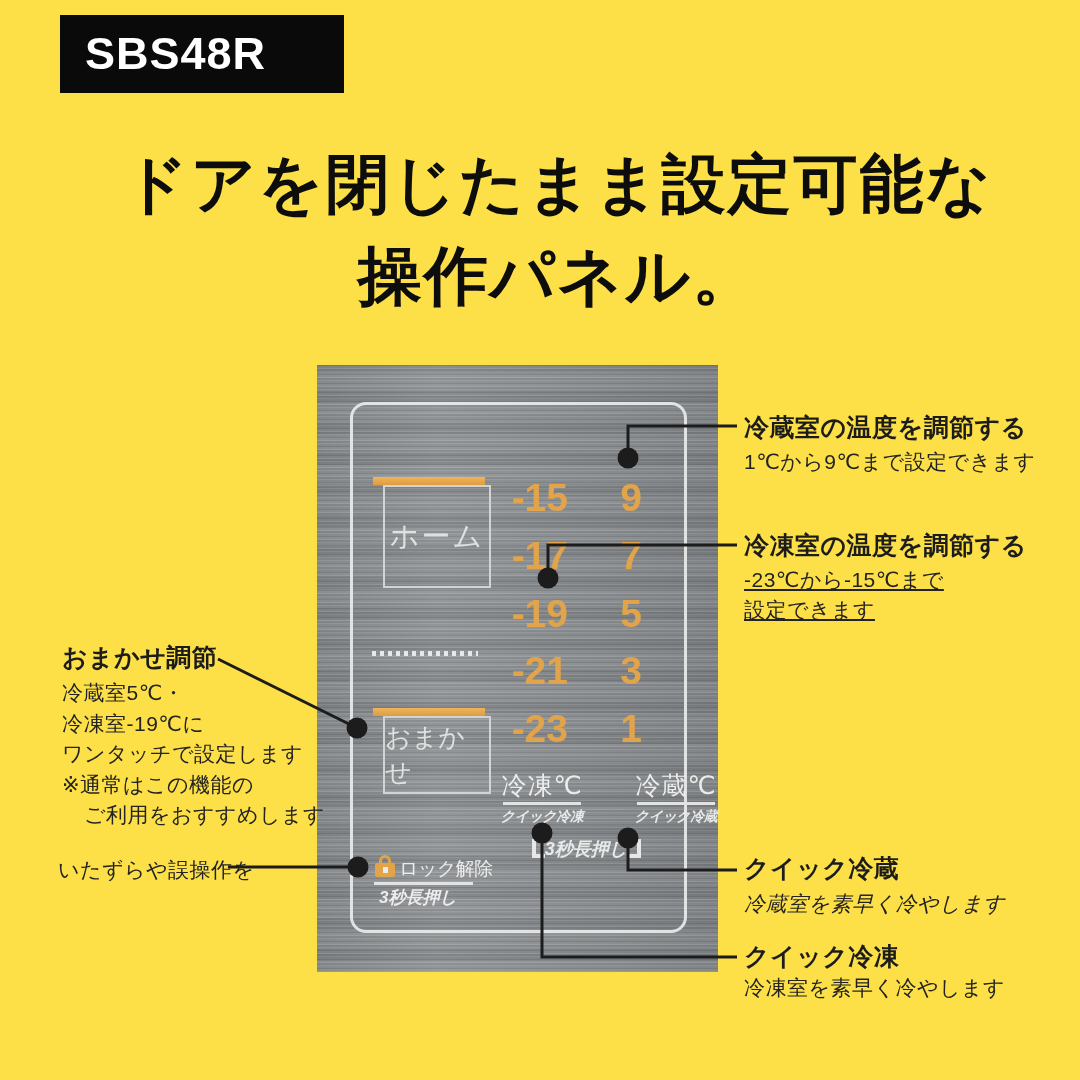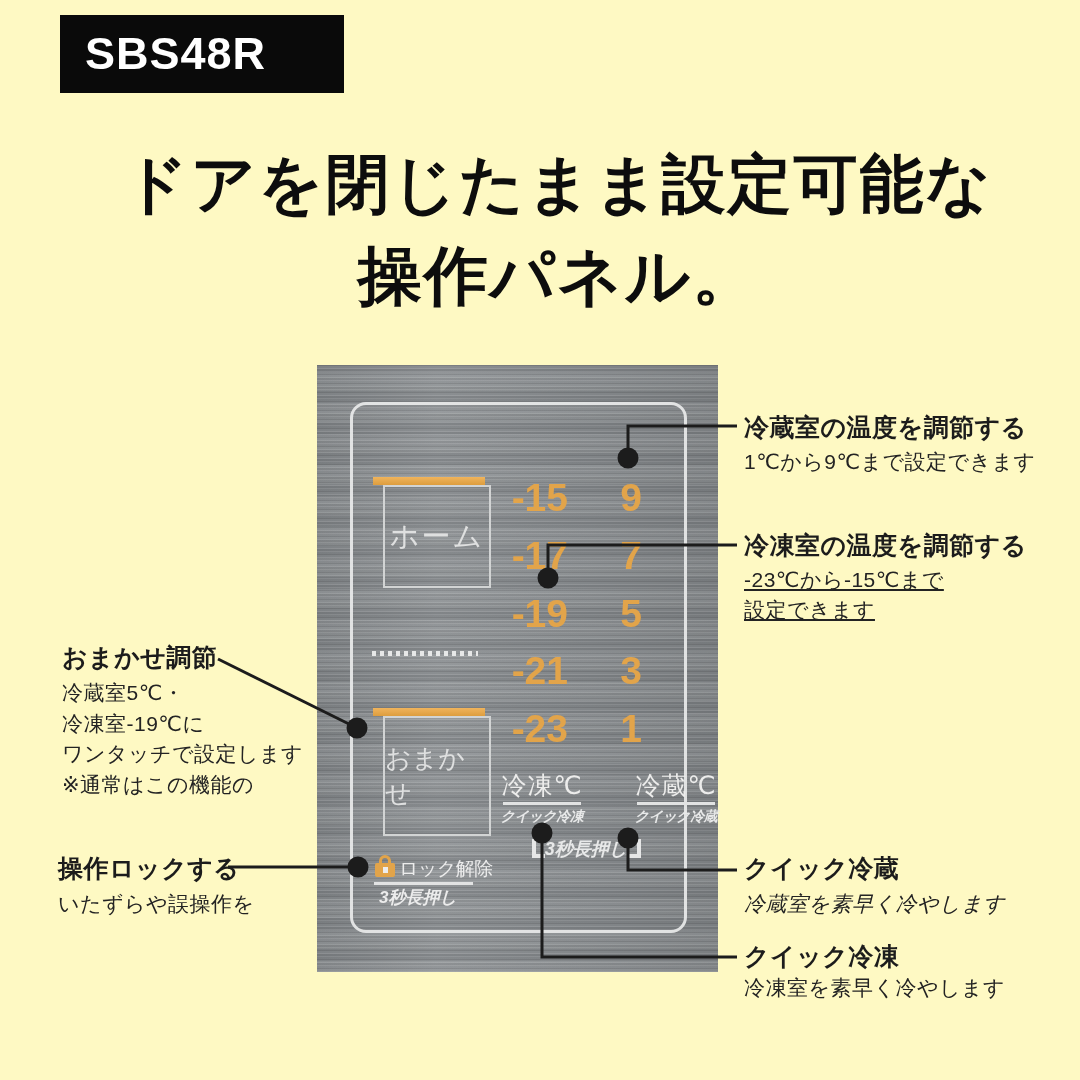--- a/index.html
+++ b/index.html
@@ -1,18 +1,18 @@
 <!DOCTYPE html>
 <html><head>
 <meta charset="utf-8">
 <style>
   html,body{margin:0;padding:0;background:#ffffff;}
   *{box-sizing:border-box;}
   body{font-family:"Liberation Sans","DejaVu Sans",sans-serif;}
-  .page{position:relative;width:1080px;height:1080px;background:#fef9c3;overflow:hidden;}
+  .page{position:relative;width:1080px;height:1080px;background:#fde047;overflow:hidden;}
 
   
   .badge{position:absolute;left:60px;top:15px;width:284px;height:78px;background:#0a0a0a;
          display:flex;align-items:center;padding-left:25px;}
   .badge span{color:#ffffff;font-size:45px;font-weight:700;letter-spacing:1px;}
 
   
   .title{position:absolute;left:0;top:138px;width:1080px;text-align:center;color:#0d0d0d;}
   .title .line{font-size:64px;font-weight:800;line-height:92px;letter-spacing:2px;padding-left:36px;}
 
@@ -37,21 +37,21 @@
 
   .btn-bar{position:absolute;left:56px;width:112px;height:8px;
            background:linear-gradient(180deg,#f0b45c,#dd9d3e);}
   .btn-box{position:absolute;left:66px;width:108px;border:2.5px solid #d2d4d4;
            display:flex;align-items:center;justify-content:center;}
   .btn-box span{color:#dfe0e0;letter-spacing:2px;}
   .home-bar{top:112px;}
   .home-box{top:120px;height:103px;}
   .home-box span{font-size:29px;}
   .omakase-bar{top:343px;}
-  .omakase-box{top:351px;height:120px;}
+  .omakase-box{top:351px;height:78px;}
   .omakase-box span{font-size:26px;letter-spacing:0;}
 
   .dotted-line{position:absolute;left:55px;top:286px;width:106px;height:5px;
                background-image:repeating-linear-gradient(90deg,#e7e8e8 0 4.5px,transparent 4.5px 8px);}
 
   .temp-row{position:absolute;height:39px;font-size:39px;font-weight:700;color:#e2a44a;line-height:39px;}
   .temp-freezer{left:158px;width:93px;text-align:right;}
   .temp-fridge{left:285px;width:58px;text-align:center;}
   .row-0{top:113px;} .row-1{top:171px;} .row-2{top:229px;} .row-3{top:286px;} .row-4{top:344px;}
 
@@ -208,20 +208,20 @@
     <div class="ann-title">クイック冷凍</div>
     <div class="ann-line">冷凍室を素早く冷やします</div>
   </div>
 
   <div class="ann ann-omakase">
     <div class="ann-title">おまかせ調節</div>
     <div class="ann-line">冷蔵室5℃・</div>
     <div class="ann-line">冷凍室-19℃に</div>
     <div class="ann-line">ワンタッチで設定します</div>
     <div class="ann-line">※通常はこの機能の</div>
+    <div class="ann-line">ご利用をおすすめします</div>
   </div>
 
   <div class="ann ann-lock">
-    <div class="ann-title">操作ロックする</div>
     <div class="ann-line">いたずらや誤操作を</div>
   </div>
 
 </div>
 
 </body></html>

